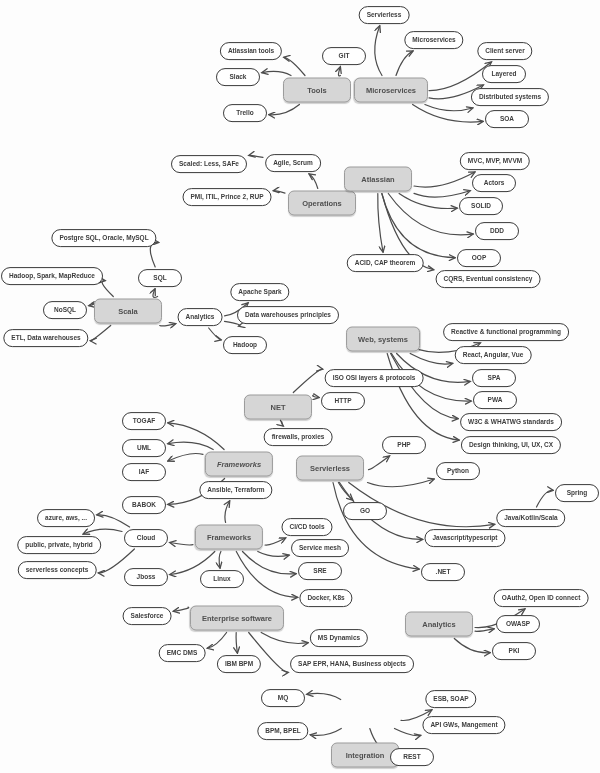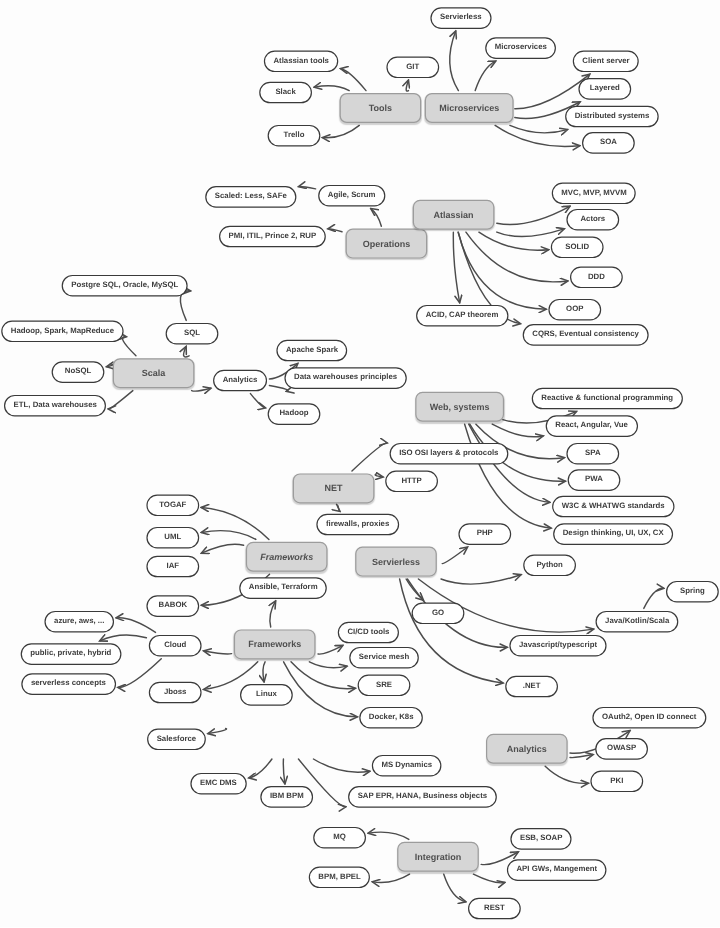--- a/index.html
+++ b/index.html
@@ -175,28 +175,29 @@
     <div class="node" style="left: 146px; top: 538px;">Cloud</div>
     <div class="node" style="left: 146px; top: 577px;">Jboss</div>
     <div class="node" style="left: 222px; top: 579px;">Linux</div>
     <div class="node" style="left: 307px; top: 527px;">CI/CD tools</div>
     <div class="node" style="left: 320px; top: 548px;">Service mesh</div>
     <div class="node" style="left: 320px; top: 571px;">SRE</div>
     <div class="node" style="left: 326px; top: 598px;">Docker, K8s</div>
     <div class="node" style="left: 66px; top: 518px;">azure, aws, ...</div>
     <div class="node" style="left: 59px; top: 545px;">public, private, hybrid</div>
     <div class="node" style="left: 57px; top: 570px;">serverless concepts</div>
+    <div class="node hub" style="left: 237px; top: 618px;">Enterprise software</div>
     <div class="node" style="left: 147px; top: 616px;">Salesforce</div>
     <div class="node" style="left: 182px; top: 653px;">EMC DMS</div>
     <div class="node" style="left: 239px; top: 664px;">IBM BPM</div>
     <div class="node" style="left: 339px; top: 638px;">MS Dynamics</div>
     <div class="node" style="left: 352px; top: 664px;">SAP EPR, HANA, Business objects</div>
     <div class="node hub" style="left: 439px; top: 624px;">Analytics</div>
     <div class="node" style="left: 541px; top: 598px;">OAuth2, Open ID connect</div>
     <div class="node" style="left: 518px; top: 624px;">OWASP</div>
     <div class="node" style="left: 514px; top: 651px;">PKI</div>
-    <div class="node hub" style="left: 365px; top: 714px;">Integration</div>
+    <div class="node hub" style="left: 365px; top: 755px;">Integration</div>
     <div class="node" style="left: 283px; top: 698px;">MQ</div>
     <div class="node" style="left: 283px; top: 731px;">BPM, BPEL</div>
     <div class="node" style="left: 451px; top: 699px;">ESB, SOAP</div>
     <div class="node" style="left: 464px; top: 725px;">API GWs, Mangement</div>
     <div class="node" style="left: 412px; top: 757px;">REST</div>
   </div>
 
 </body></html>

